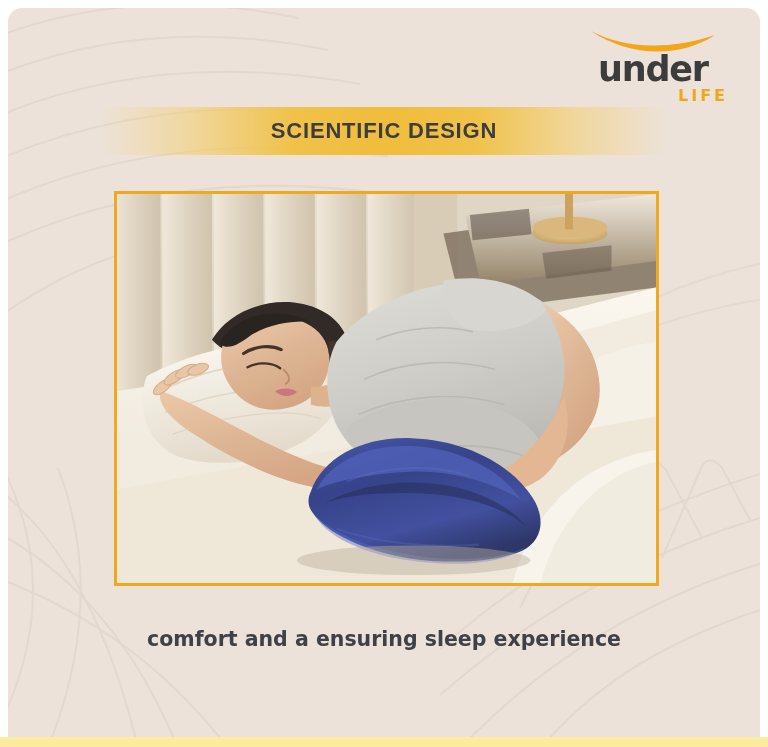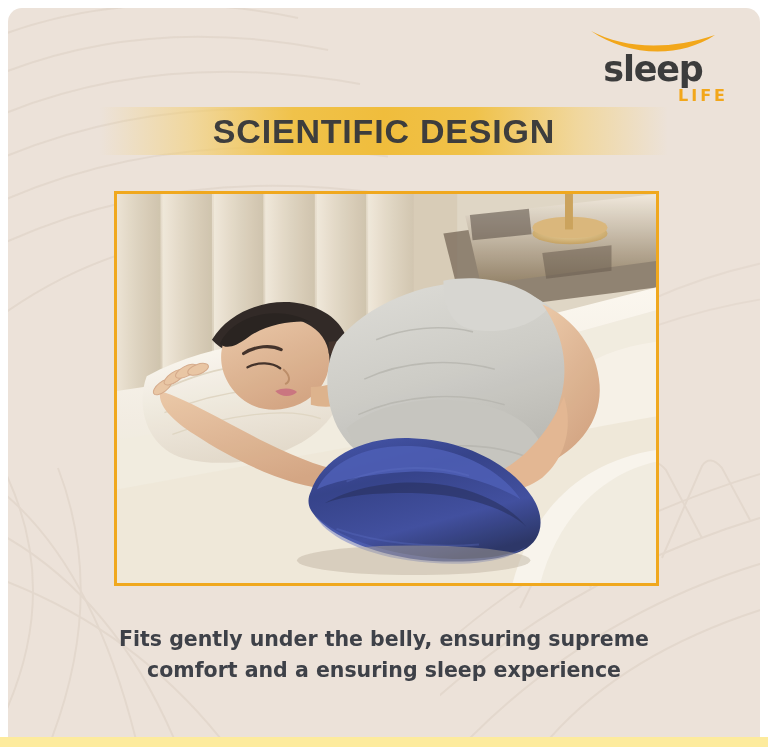--- a/index.html
+++ b/index.html
@@ -60,21 +60,21 @@
         rgba(244,206,108,.55) 16%,
         #f0c24a 34%,
         #f0bd3c 50%,
         #f0c24a 66%,
         rgba(244,206,108,.55) 84%,
         rgba(236,226,217,0) 100%);
     display:flex; align-items:center; justify-content:center;
   }
   #banner-title {
     font-family:"Liberation Sans", sans-serif;
-    font-size:34px; font-weight:bold;
+    font-size:22px; font-weight:bold;
     letter-spacing:.8px;
     color:#3d3d3d;
   }
 
   
   #photo-frame {
     position:absolute;
     left:106px; top:183px;
     width:545px; height:395px;
     border:3px solid #f0a81e;
@@ -154,21 +154,21 @@
     <svg viewBox="0 0 260 210" fill="none" stroke="#ddd0c4" stroke-width="2">
       <path d="M10,200 Q120,120 260,98"></path>
       <path d="M20,210 Q130,150 260,136"></path>
     </svg>
   </div>
 
   <div id="logo-block">
     <svg id="logo-swoosh" viewBox="0 0 140 26">
       <path d="M8,5 C40,22 84,25 132,9 C96,33 44,30 8,5 Z" fill="#f2a71b"></path>
     </svg>
-    <div id="logo-wordmark">sleep</div>
+    <div id="logo-wordmark">under</div>
     <div id="logo-sub">LIFE</div>
   </div>
 
   <div id="banner">
     <span id="banner-title">SCIENTIFIC DESIGN</span>
   </div>
 
   <div id="photo-frame">
     <div id="photo">
       <svg viewBox="0 0 545 395" preserveAspectRatio="none">
@@ -334,20 +334,19 @@
 
         <ellipse cx="300" cy="372" rx="118" ry="15" fill="#b9ae99" opacity=".45"></ellipse>
 
         <rect x="0" y="0" width="545" height="395" fill="#fff3d8" opacity=".05"></rect>
       </svg>
     </div>
   </div>
 
   <div id="caption">
     <div id="caption-body">
-      <span>Fits gently under the belly, ensuring supreme</span>
       <span>comfort and a ensuring sleep experience</span>
     </div>
   </div>
 
 </div>
 
 <div id="footer-strip"></div>
 
 </body></html>

